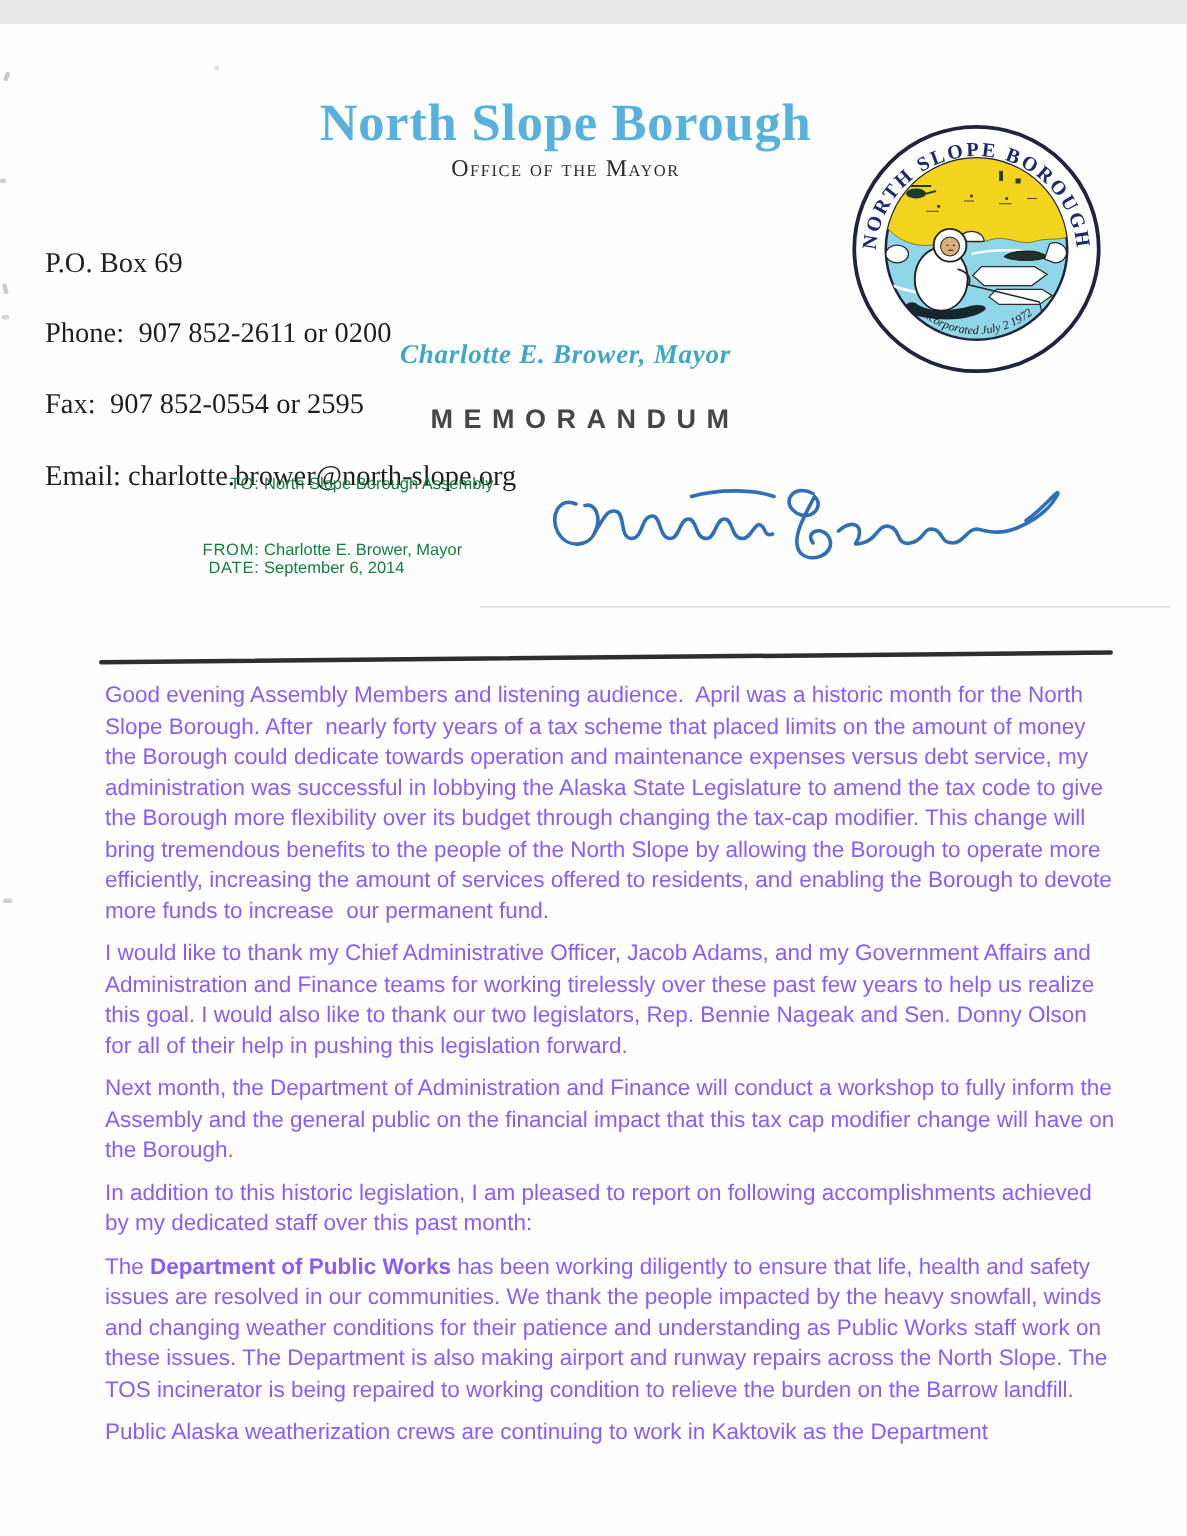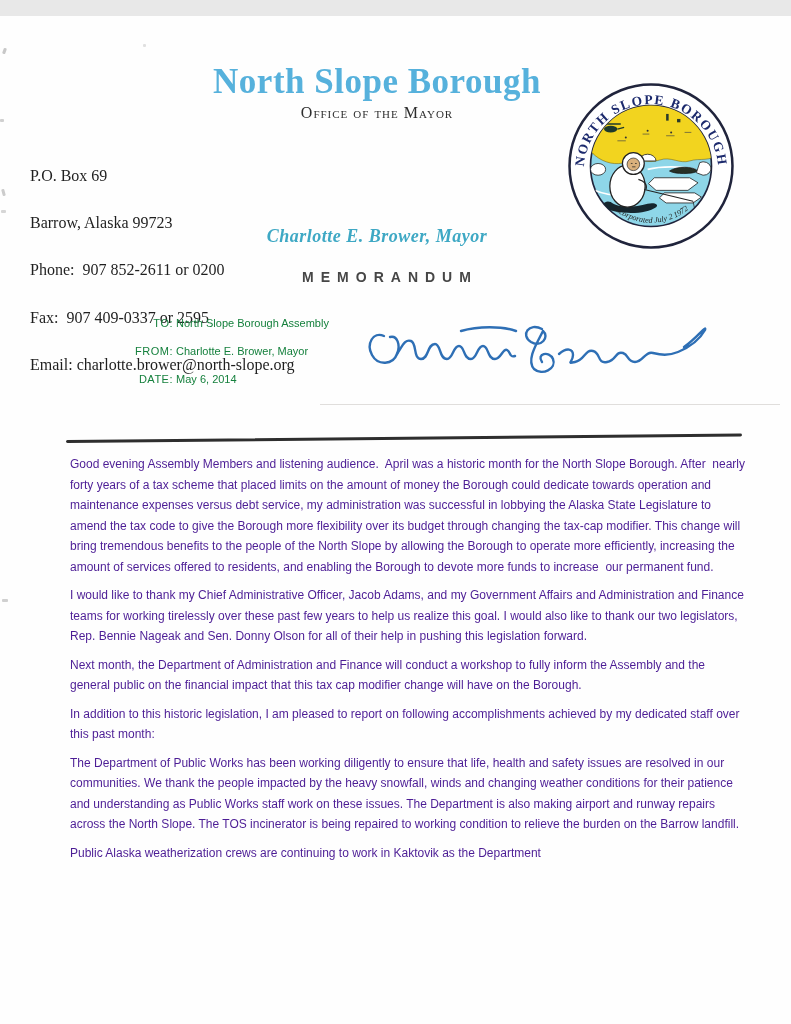--- a/index.html
+++ b/index.html
@@ -14,82 +14,81 @@
     font-family:"Liberation Serif",serif;font-weight:bold;font-size:35px;
     letter-spacing:0.5px;
   }
   .office-subtitle{
     position:absolute;left:137px;top:88px;width:480px;text-align:center;
     font-family:"Liberation Serif",serif;font-variant:small-caps;
     font-size:16px;color:#2d2d2d;letter-spacing:1px;
   }
   .contact{
     position:absolute;left:30px;top:120px;
-    font-family:"Liberation Serif",serif;font-size:16px;line-height:15.8px;
+    font-family:"Liberation Serif",serif;font-size:19px;line-height:15.8px;
     color:#1f1f1f;white-space:pre-wrap;
   }
   .mayor-line{
     position:absolute;left:137px;top:210px;width:480px;text-align:center;
     font-family:"Liberation Serif",serif;font-style:italic;font-weight:bold;
     font-size:18px;letter-spacing:0.5px;
   }
   
   .seal{position:absolute;left:567px;top:66px;width:168px;height:168px;}
   
   .memo-heading{
     position:absolute;left:140px;top:253px;width:500px;text-align:center;
-    font-size:14px;font-weight:bold;color:#464646;letter-spacing:7px;
+    font-size:18px;font-weight:bold;color:#464646;letter-spacing:7px;
   }
   .memo-row{position:absolute;left:78px;font-size:11px;color:#15803d;text-align:right;}
   .memo-row .lbl{display:inline-block;width:95px;letter-spacing:0.5px;}
   .memo-row .val{display:inline-block;}
   .row-to{top:301px;}
-  .row-from{top:329px;}
+  .row-from{top:345px;}
   .row-date{top:357px;}
   .row-subj{top:385px;}
   .signature{position:absolute;left:366px;top:300px;}
   .faint-line{
     position:absolute;left:320px;top:388px;width:460px;height:1px;
     background:#e0dedc;
   }
   .rule{
     position:absolute;left:66px;top:424px;width:676px;height:3px;
     background:#2e2e2e;border-radius:2px;
     transform:rotate(-0.55deg);transform-origin:left center;
   }
   
   .body-text{
     position:absolute;left:70px;top:438px;width:676px;
-    font-size:12px;line-height:20.5px;color:#4c1d95;
+    font-size:15px;line-height:20.5px;color:#8b5cf6;
   }
   .para{margin:0 0 8px 0;white-space:pre-wrap;}
-  .para b{font-weight:normal;}
+  .para b{font-weight:bold;}
   
   .speck{position:absolute;background:#9a9a9a;border-radius:1px;}
   .s1{left:3px;top:32px;width:3px;height:6px;transform:rotate(20deg);opacity:.55;}
   .s2{left:0;top:103px;width:4px;height:3px;opacity:.45;}
   .s3{left:2px;top:173px;width:3px;height:7px;transform:rotate(-15deg);opacity:.5;}
   .s4{left:1px;top:194px;width:5px;height:3px;opacity:.4;}
   .s5{left:2px;top:583px;width:6px;height:3px;opacity:.45;}
   .s6{left:143px;top:28px;width:3px;height:3px;opacity:.3;}
 </style>
 </head>
 <body>
 
 <div class="page">
 
   <div class="org-title" style="color:#56b1dc">North Slope Borough</div>
 
   <div class="office-subtitle">Office of the Mayor</div>
 
   <div class="contact">
     <div>P.O. Box 69</div>
-    <div>Barrow, Alaska 99723</div>
     <div>Phone:  907 852-2611 or 0200</div>
-    <div>Fax:  907 409-0337 or 2595</div>
+    <div>Fax:  907 852-0554 or 2595</div>
     <div>Email: charlotte.brower@north-slope.org</div>
   </div>
 
   <div class="mayor-line" style="color:#3ea8c4">Charlotte E. Brower, Mayor</div>
 
   <div class="seal">
     <svg viewBox="0 0 200 200" width="168" height="168">
       <defs>
         <clipPath id="sealClip">
             <circle cx="100" cy="100" r="72"></circle>
@@ -154,21 +153,21 @@
   <div class="memo-row row-to">
     <span class="lbl">TO:</span>
     <span class="val">North Slope Borough Assembly</span>
   </div>
   <div class="memo-row row-from">
     <span class="lbl">FROM:</span>
     <span class="val">Charlotte E. Brower, Mayor</span>
   </div>
   <div class="memo-row row-date">
     <span class="lbl">DATE:</span>
-    <span class="val">May 6, 2014</span>
+    <span class="val">September 6, 2014</span>
   </div>
 
   <div class="signature">
     <svg viewBox="0 0 348 62" width="348" height="62">
       <g fill="none" stroke="#2e6fb5" stroke-width="2.4" stroke-linecap="round" stroke-linejoin="round">
         <path d="M18,20 C7,15 0,28 6,39 C12,50 27,49 31,38 C35,29 31,19 24,21"></path>
         <path d="M31,38 C37,29 39,23 45,25 C51,27 47,43 55,43 C63,43 61,28 69,28 C75,28 73,43 81,43 C87,43 87,30 93,30 C99,30 97,43 105,43 C111,43 111,30 117,30 C123,30 121,43 129,43 C135,43 137,32 141,34 C145,36 143,42 149,40"></path>
         <path d="M95,15 C112,10 136,10 150,15"></path>
         <path d="M176,13 C163,6 154,19 165,26 C175,32 184,21 177,15 C171,27 160,44 168,53 C176,60 191,53 187,43 C183,34 170,38 176,46"></path>
         <path d="M193,38 C201,31 207,33 207,39 C207,46 200,48 209,46 C219,44 219,33 227,35 C235,37 231,48 241,46 C251,44 249,35 257,37 C263,39 261,46 269,46 C277,46 279,35 287,37 C295,39 302,40 312,36 C324,31 334,23 339,14 C341,8 331,22 318,31"></path>

